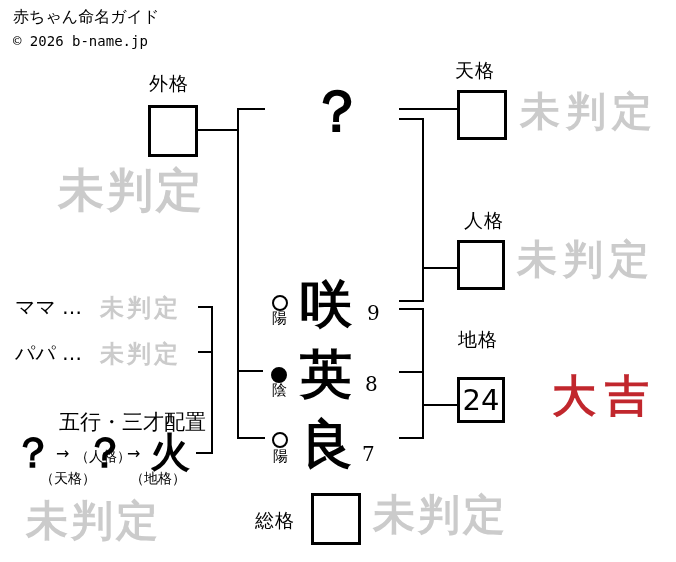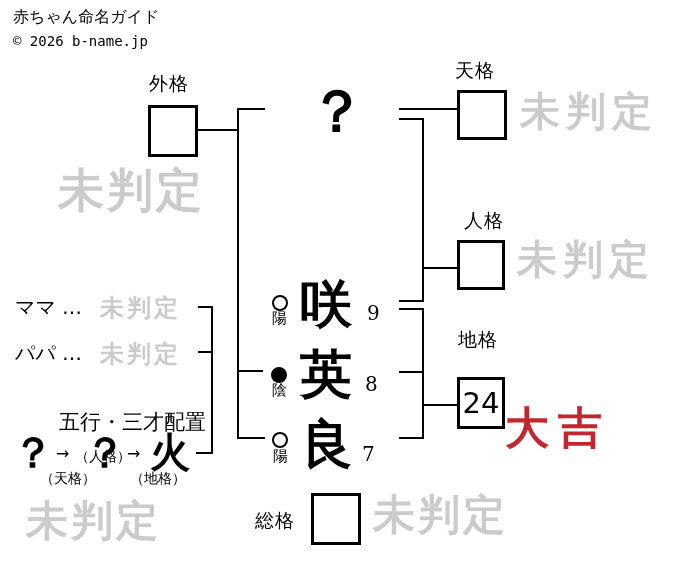--- a/index.html
+++ b/index.html
@@ -63,24 +63,24 @@
   <div class="abs kaku-label" style="left:464px;top:211px;">人格</div>
   <div class="kbox" style="left:457px;top:240px;width:48px;height:50px;"></div>
   <div class="wm" style="left:517px;top:239px;font-size:40px;letter-spacing:6px;">未判定</div>
 
   <div class="vline" style="left:422px;top:308px;height:131px;"></div>
   <div class="hline" style="left:399px;top:308px;width:25px;"></div>
   <div class="hline" style="left:399px;top:371px;width:25px;"></div>
   <div class="hline" style="left:399px;top:437px;width:25px;"></div>
   <div class="hline" style="left:424px;top:404px;width:33px;"></div>
   <div class="abs kaku-label" style="left:458px;top:330px;">地格</div>
-  <div class="kbox" style="left:457px;top:377px;width:48px;height:52px;text-align:right;">
+  <div class="kbox" style="left:457px;top:377px;width:48px;height:46px;text-align:right;">
     <div class="boxval">24</div>
   </div>
-  <div class="result-good" style="left:505px;top:374px;margin-top:32px;">大吉</div>
+  <div class="result-good" style="left:552px;top:374px;">大吉</div>
 
   <div class="circle" style="left:272px;top:295px;"></div>
   <div class="abs polarity" style="left:272px;top:311px;">陽</div>
   <div class="abs name-char" style="left:300px;top:278px;">咲</div>
   <div class="abs stroke-num" style="left:367px;top:303px;">9</div>
 
   <div class="circle filled" style="left:271px;top:367px;"></div>
   <div class="abs polarity" style="left:272px;top:383px;">陰</div>
   <div class="abs name-char" style="left:300px;top:348px;">英</div>
   <div class="abs stroke-num" style="left:365px;top:374px;">8</div>

